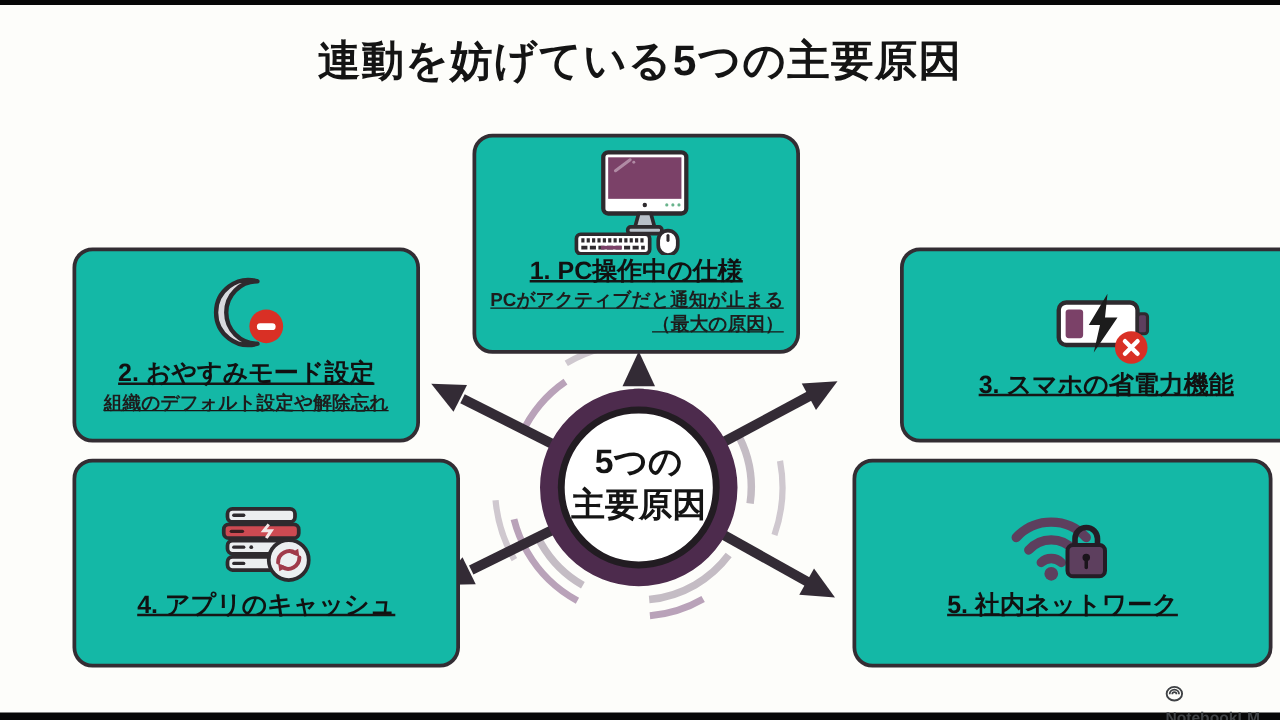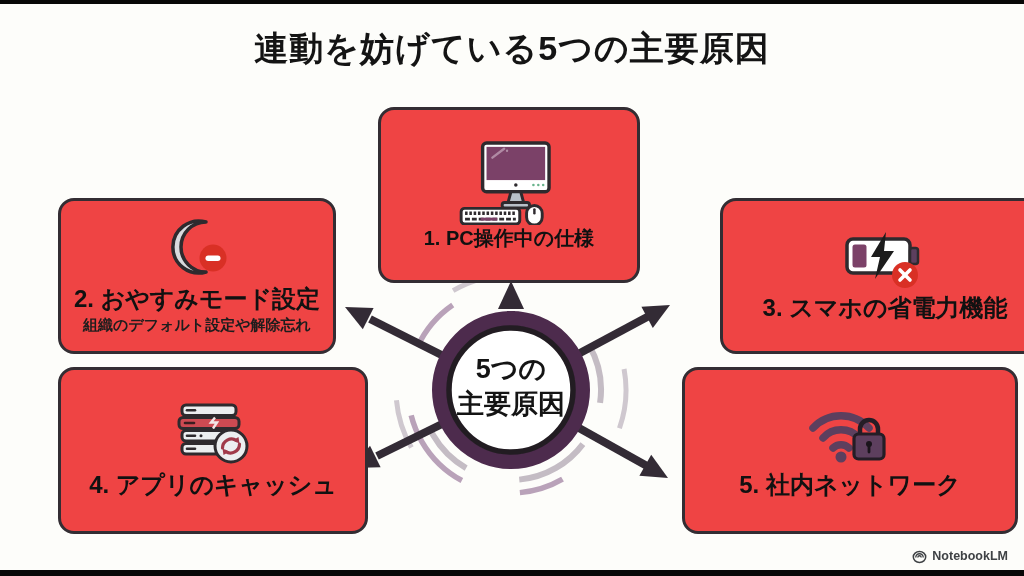--- a/index.html
+++ b/index.html
@@ -12,46 +12,46 @@
   .letterbox{position:absolute;left:0;width:1024px;background:#070707;}
   .letterbox.top{top:0;height:4px;}
   .letterbox.bottom{bottom:0;height:6px;}
 
   .page-title{
     position:absolute;top:26px;left:0;width:1024px;text-align:center;
     font-size:34px;font-weight:900;letter-spacing:1px;color:#141414;margin:0;
   }
 
   .cause-box{
-    position:absolute;background:#ef4444;
+    position:absolute;background:#14b8a6;
     border:3.5px solid #332d33;border-radius:16px;
     display:flex;flex-direction:column;align-items:center;justify-content:center;
-    text-align:right;box-sizing:border-box;padding:4px 6px;
+    text-align:right;box-sizing:border-box;padding:4px 6px;text-decoration:underline;
   }
   #box1{left:378px;top:107px;width:262px;height:176px;}
   #box2{left:58px; top:198px;width:278px;height:156px;}
   #box3{left:698px;top:198px;width:330px;height:156px;margin-left:22px;}
   #box4{left:58px; top:367px;width:310px;height:167px;}
   #box5{left:682px;top:367px;width:336px;height:167px;}
 
-  .cause-title{font-size:24px;font-weight:800;color:#111;line-height:1.15;margin-top:4px;}
+  .cause-title{font-size:20px;font-weight:800;color:#111;line-height:1.15;margin-top:4px;}
   #box1 .cause-title{font-size:20px;margin-top:2px;}
   .cause-sub{font-size:15px;font-weight:700;color:#1d1d1d;line-height:1.25;margin-top:3px;}
   #box1 .cause-sub{width:236px;}
 
   .icon-wrap{display:flex;align-items:center;justify-content:center;}
 
   #hub{position:absolute;left:300px;top:265px;width:424px;height:250px;}
   .hub-text{font-size:27px;font-weight:800;fill:#141414;
     font-family:"Liberation Sans","DejaVu Sans",sans-serif;}
 
   .footer-brand{
     position:absolute;right:16px;top:547px;height:18px;
-    display:flex;align-items:center;gap:5px;
-    color:#3f4245;font-size:12.5px;font-weight:600;
+    display:flex;gap:5px;
+    color:#3f4245;font-size:12.5px;font-weight:600;flex-direction:column;
   }
 </style>
 </head>
 <body>
 
 <div class="letterbox top"></div>
 <div class="letterbox bottom"></div>
 
 <h1 class="page-title">連動を妨げている5つの主要原因</h1>
 
@@ -107,20 +107,21 @@
       <rect x="48" y="63" width="28" height="5.5" rx="2.5" fill="#b9c0c9" stroke="#2e2a2e" stroke-width="3"></rect>
       <rect x="6" y="69" width="60" height="16" rx="3.5" fill="#ffffff" stroke="#2e2a2e" stroke-width="3"></rect>
       <line x1="10" y1="74" x2="62" y2="74" stroke="#2e2a2e" stroke-width="3.5" stroke-dasharray="2.6 1.8"></line>
       <line x1="10" y1="80" x2="62" y2="80" stroke="#2e2a2e" stroke-width="3" stroke-dasharray="5 2"></line>
       <rect x="26" y="78.5" width="17" height="3" fill="#7b4168"></rect>
       <rect x="73" y="66" width="16" height="20" rx="8" fill="#ffffff" stroke="#2e2a2e" stroke-width="3"></rect>
       <line x1="81" y1="70" x2="81" y2="74" stroke="#2e2a2e" stroke-width="2.5" stroke-linecap="round"></line>
     </svg>
   </span>
   <div class="cause-title">1. PC操作中の仕様</div>
+  <div class="cause-sub">PCがアクティブだと通知が止まる（最大の原因）</div>
 </div>
 
 <div class="cause-box" id="box2">
   <span class="icon-wrap">
     <svg width="74" height="64" viewBox="0 0 74 64">
       <path d="M46 5 A 26 26 0 1 0 46 55 A 21 21 0 1 1 46 5 Z" fill="#d9dade" stroke="#2e2a2e" stroke-width="3.5" stroke-linejoin="round"></path>
       <circle cx="53" cy="41" r="13.5" fill="#d93025"></circle>
       <rect x="45.5" y="38.5" width="15" height="5.5" rx="2.7" fill="#ffffff"></rect>
     </svg>
   </span>

